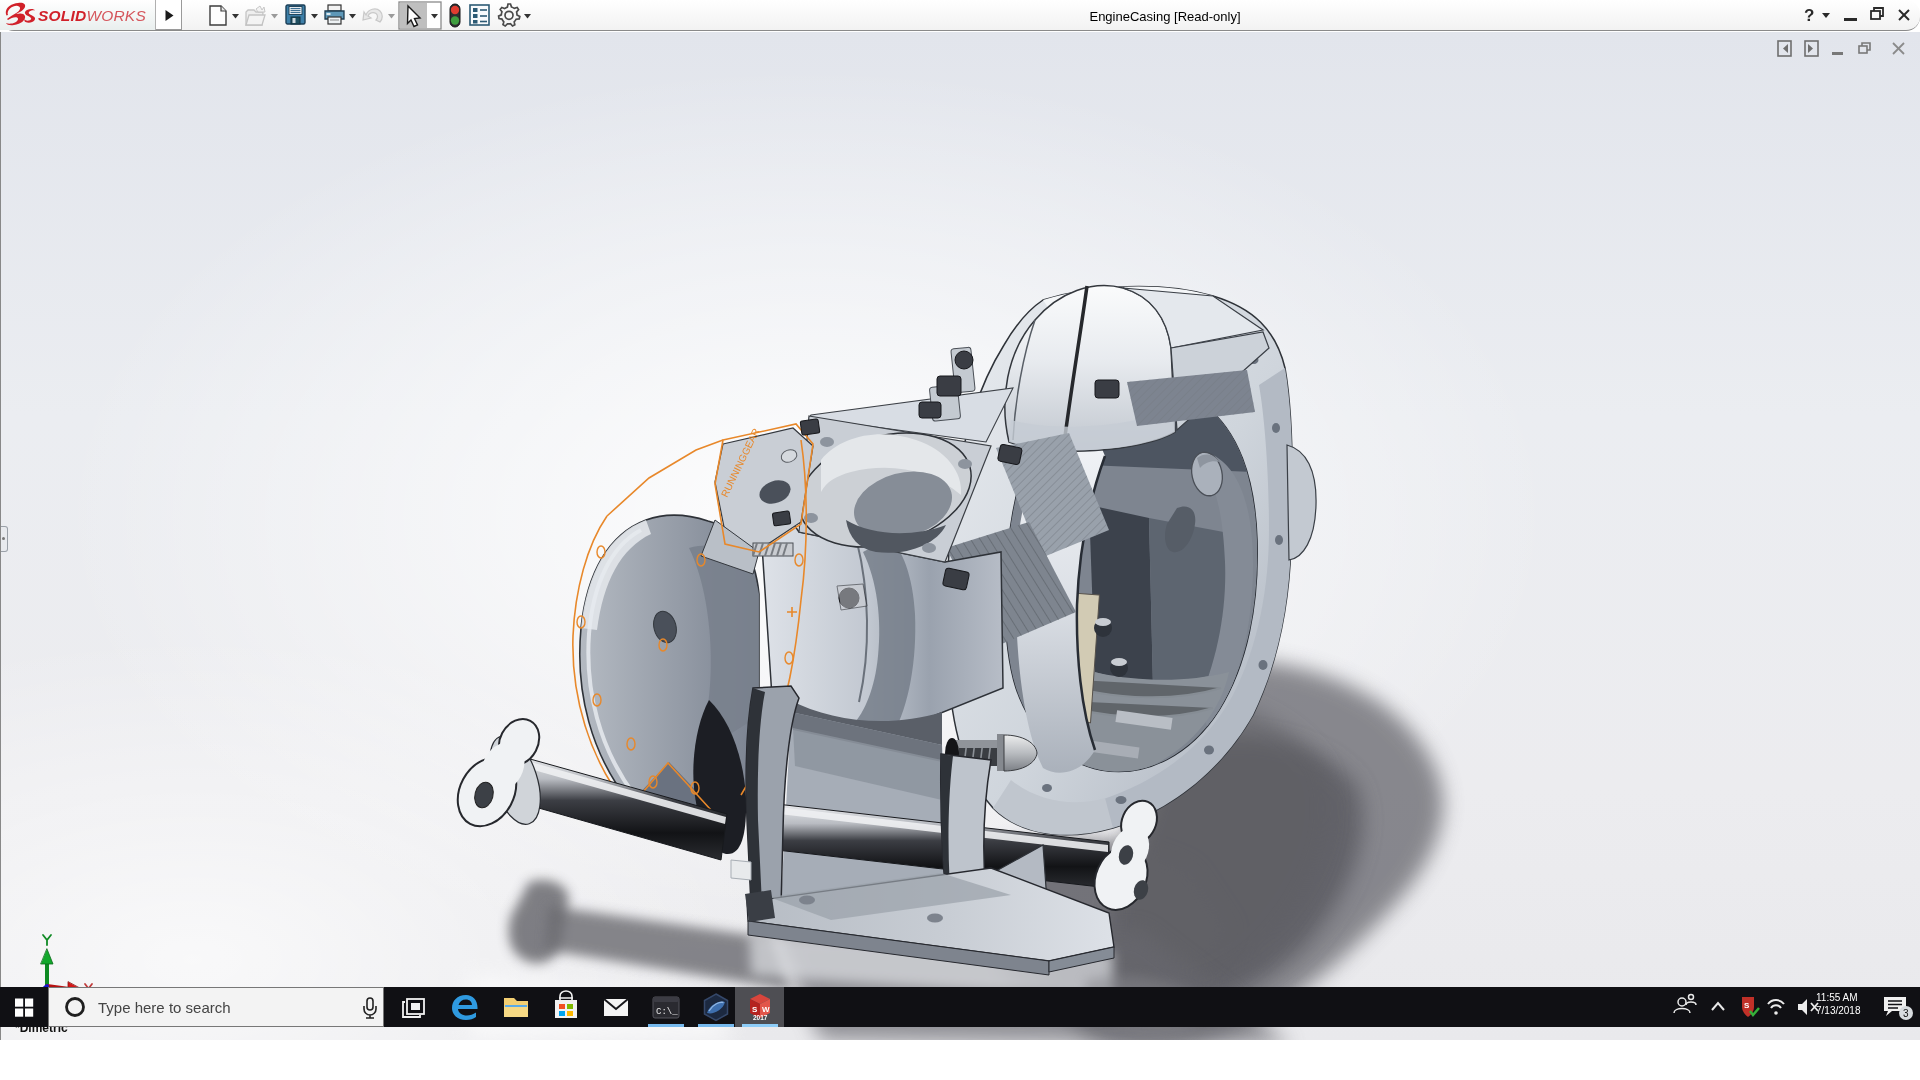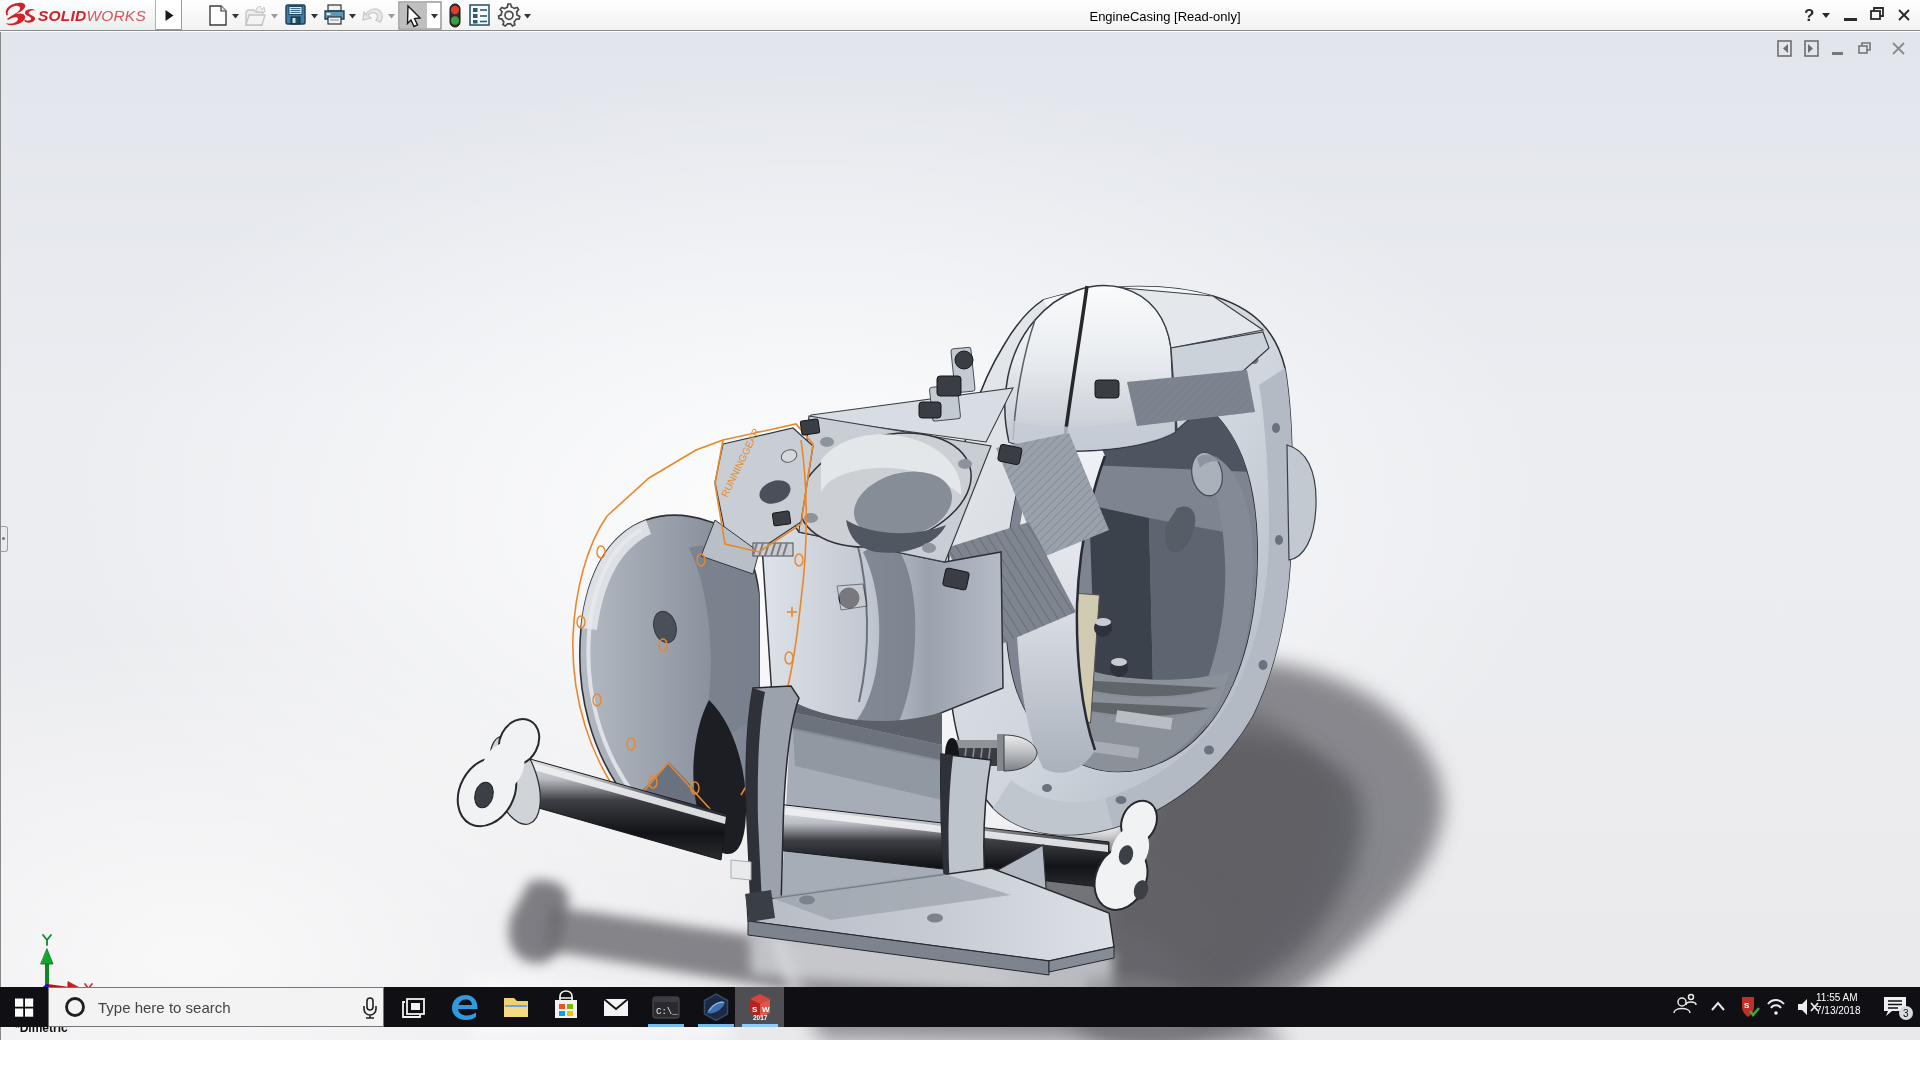--- a/index.html
+++ b/index.html
@@ -1,17 +1,17 @@
 <!DOCTYPE html>
 <html><head>
 <meta charset="utf-8">
 <style>
 * { margin:0; padding:0; box-sizing:border-box; }
 html,body { width:1920px; height:1080px; overflow:hidden; font-family:"Liberation Sans", sans-serif; }
-#titlebar { position:absolute; top:0; left:0; width:1920px; height:31px; background:linear-gradient(#ffffff,#f2f2f2); border-bottom:1px solid #8a8a8a; }
+#titlebar { position:absolute; top:0; left:0; width:1920px; height:31px; background:linear-gradient(#ffffff,#f2f2f2); border-bottom:1px solid #8a8a8a;border-radius:14px; }
 #logo { position:absolute; left:0; top:0; width:156px; height:30px; background:linear-gradient(#ffffff,#e9efee); border-right:1px solid #b0b0b0; }
 #flyout { position:absolute; left:156px; top:0; width:26px; height:30px; background:#fff; border-right:1px solid #9a9a9a; border-bottom:1px solid #9a9a9a; }
 #flyout svg { position:absolute; left:8px; top:9px; }
 #apptitle { position:absolute; top:9px; left:410px; width:1510px; text-align:center; font-size:13px; color:#000; }
 #winctl { position:absolute; right:8px; top:0; height:31px; }
 #viewport { position:absolute; top:32px; left:0; width:1920px; height:1008px; background:
  radial-gradient(ellipse 1250px 750px at 42% 48%, rgba(255,255,255,0.9) 0%, rgba(255,255,255,0) 60%),
  radial-gradient(ellipse 900px 500px at 10% 92%, rgba(255,255,255,0.7) 0%, rgba(255,255,255,0) 65%),
  linear-gradient(180deg, #e2e5ec 0%, #ebedf1 38%, #ececef 75%, #e9e9ec 100%);
  border-left:1px solid #888; }

